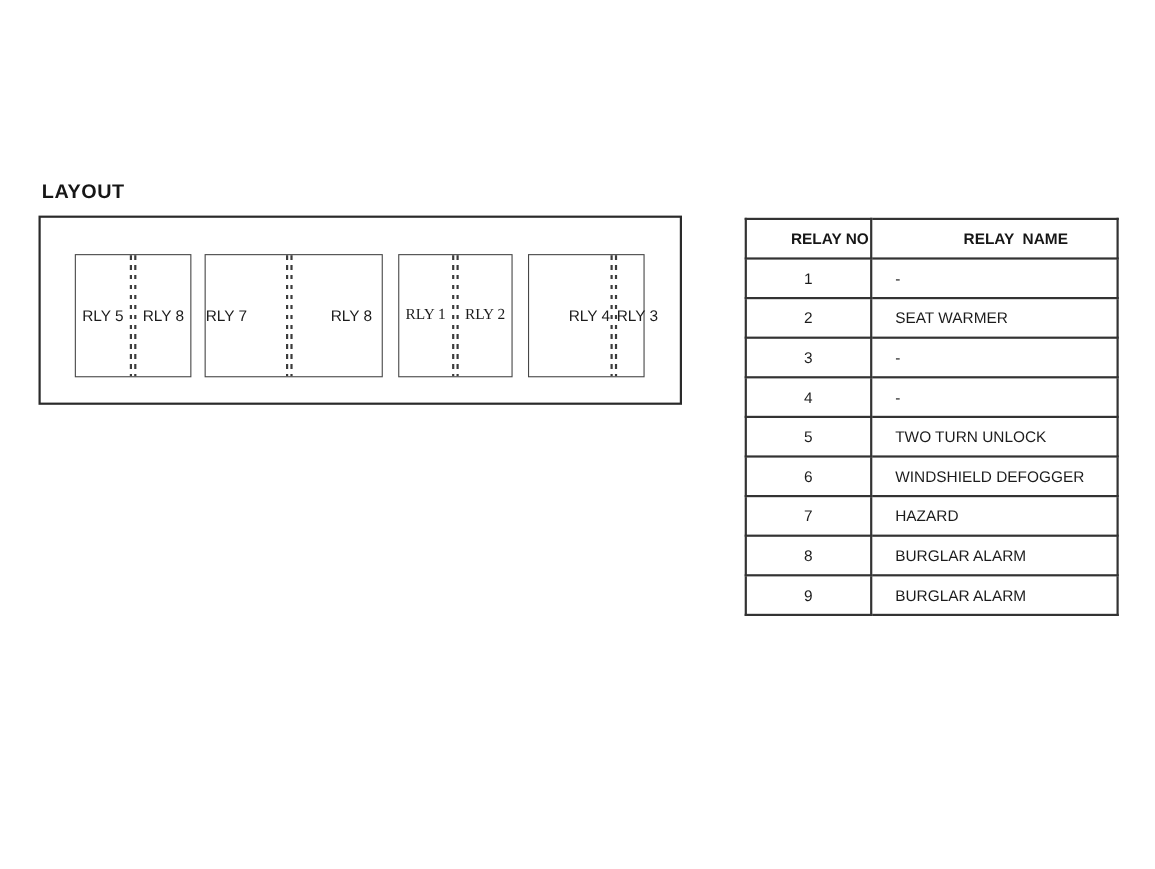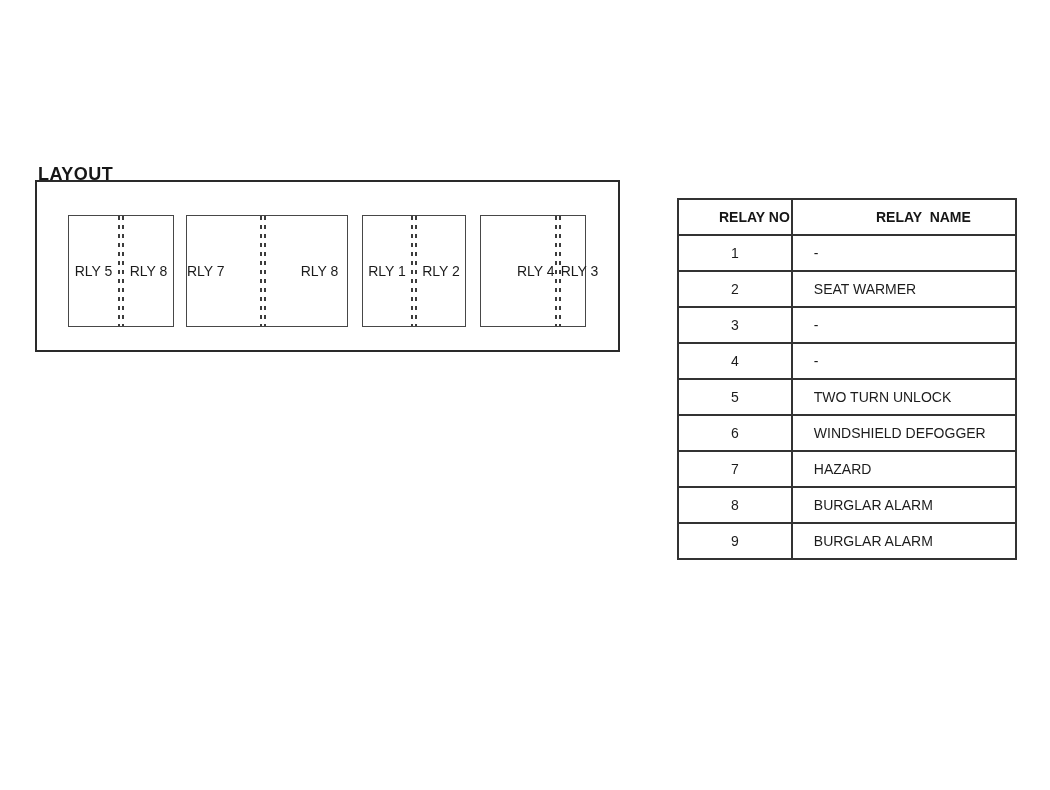--- a/index.html
+++ b/index.html
@@ -23,41 +23,41 @@
     left: 38px;
     top: 164px;
     font-size: 18px;
     font-weight: bold;
     letter-spacing: 0.5px;
     color: #161616;
   }
   .relay-panel {
     position: absolute;
     left: 35px;
-    top: 180px;
+    top: 196px;
     width: 585px;
     height: 172px;
     border: 2px solid #2a2a2a;
     box-sizing: border-box;
     background: #ffffff;
   }
   .relay-block {
     position: absolute;
     top: 33px;
     height: 112px;
     border: 1.5px solid #474747;
     box-sizing: border-box;
     display: flex;
     flex-direction: row;
     align-items: stretch;
     background: #ffffff;
   }
   .relay-block.b1 { left: 31px;  width: 106px; }
   .relay-block.b2 { left: 149px; width: 162px; gap: 35px; }
-  .relay-block.b3 { left: 325px; width: 104px; }
+  .relay-block.b3 { left: 325px; width: 104px; font-family: Liberation Serif, serif; }
   .relay-block.b4 { left: 443px; width: 106px; padding-left: 36px; }
   .relay-slot {
     flex: 1 1 0;
     display: flex;
     align-items: center;
     justify-content: center;
     font-size: 14px;
     white-space: nowrap;
     color: #1b1b1b;
   }

